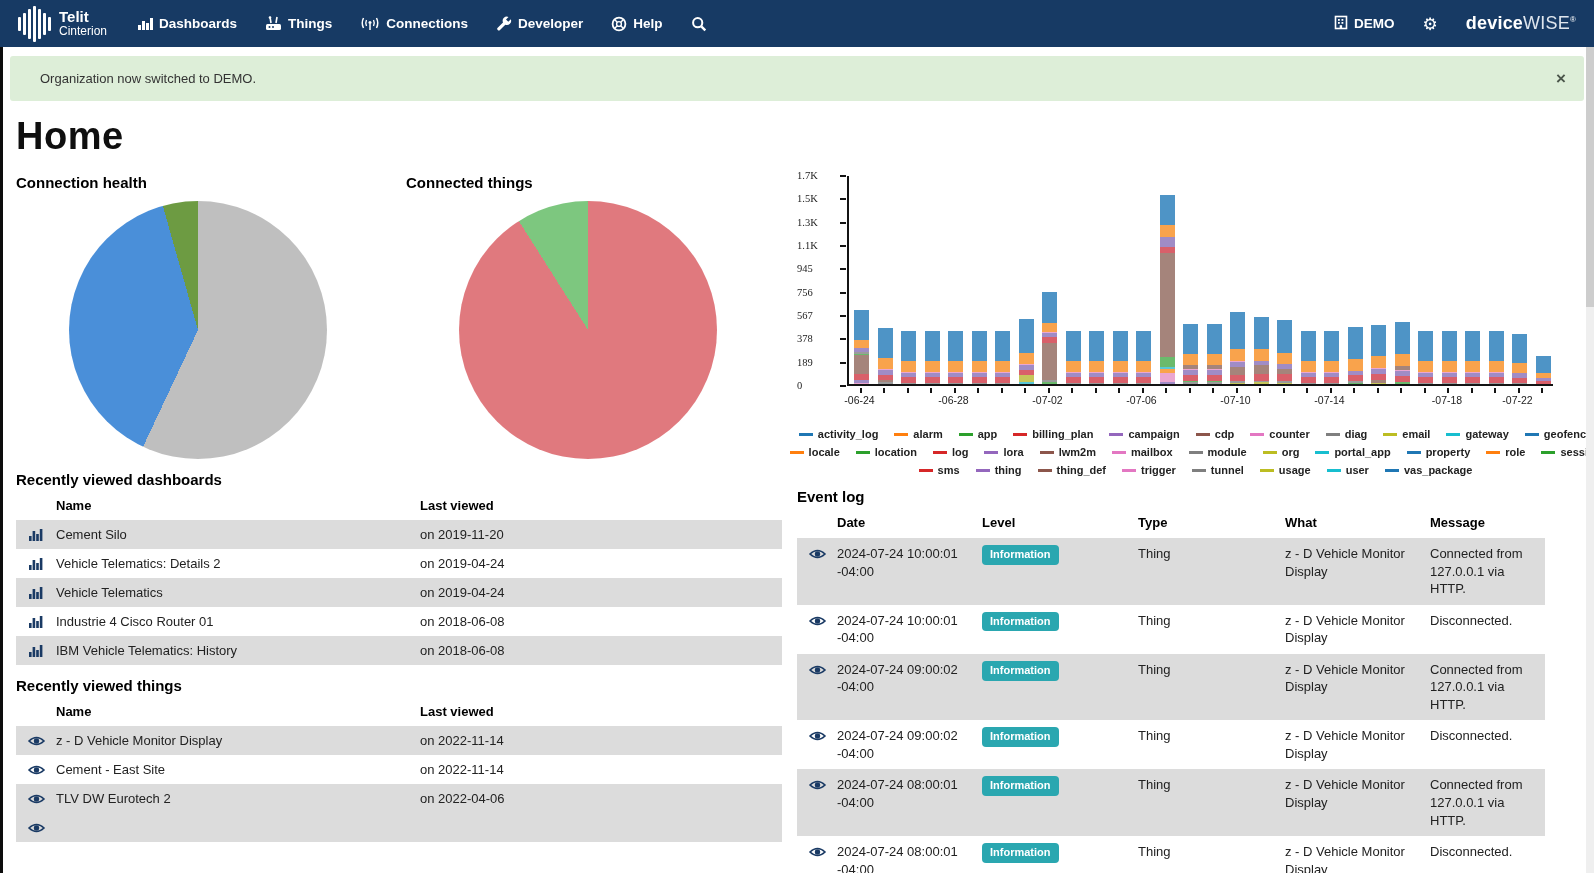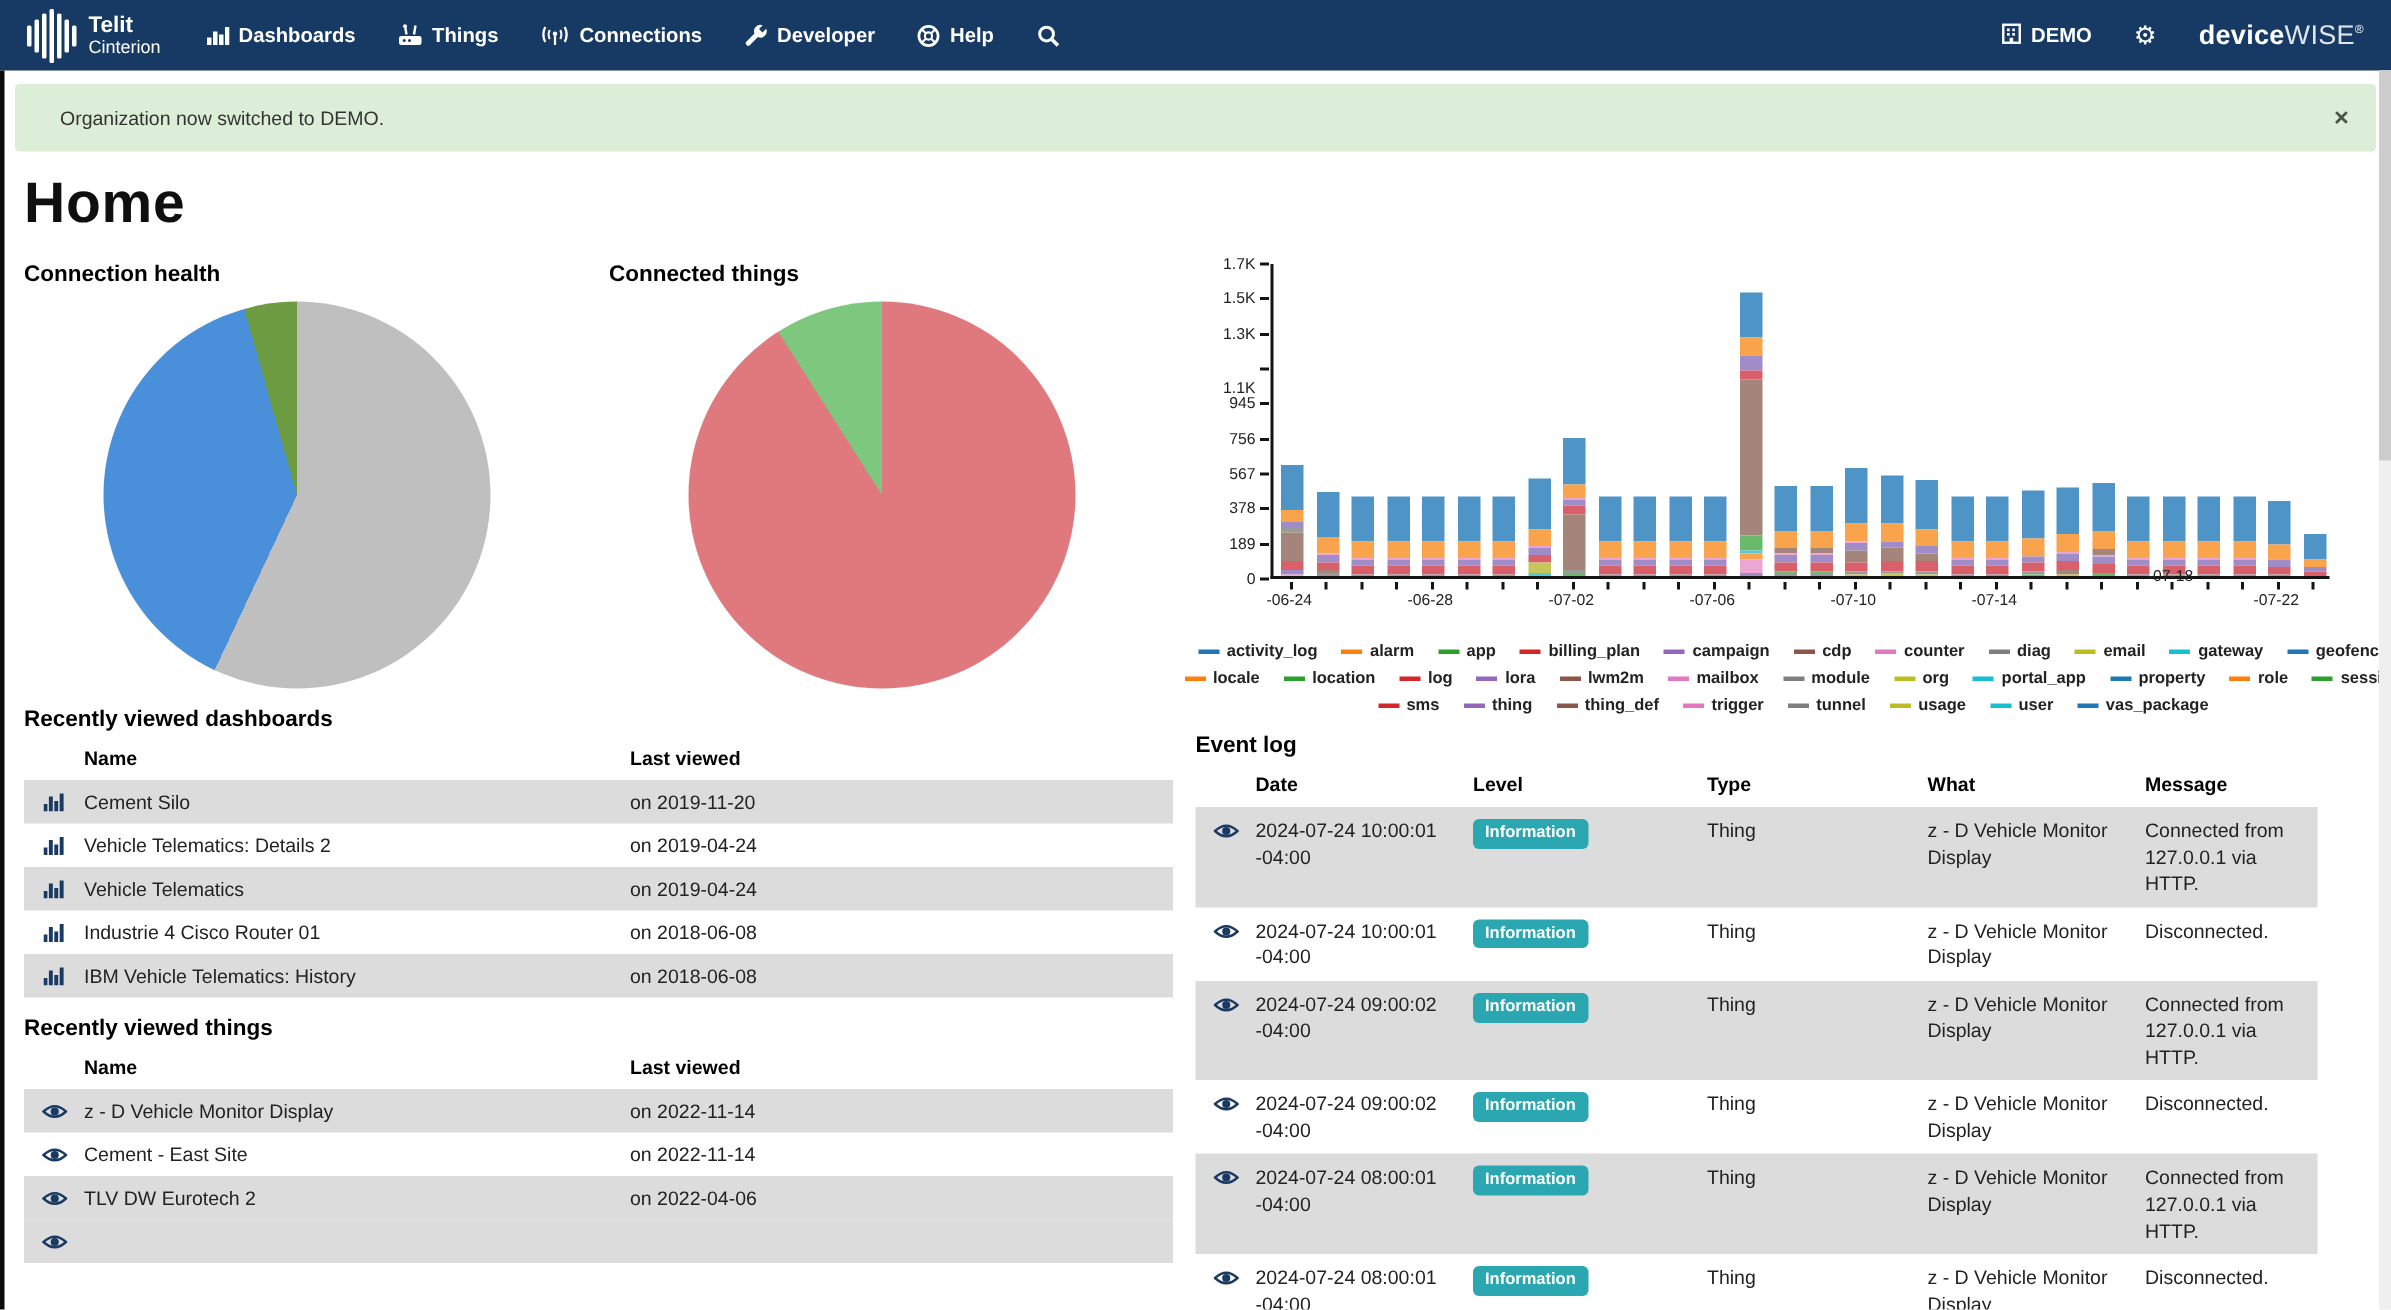--- a/index.html
+++ b/index.html
@@ -56,21 +56,21 @@
   .lt-icon { flex:0 0 40px; display:flex; justify-content:center; align-items:center; }
   .lt-name { flex:0 0 364px; color:#222; }
   .lt-date { flex:1; color:#222; }
 
   
   .chart-wrap { position:relative; height:248px; margin-top:2px; }
   .plot { position:absolute; left:50px; top:12px; width:706px; height:210px;
     border-left:2px solid #141414; border-bottom:2px solid #141414; }
   .api-bar { position:absolute; bottom:0; width:15px; display:flex; flex-direction:column-reverse; }
   .api-bar div { width:100%; }
-  .api-ylab { position:absolute; font-size:10.5px; color:#222; width:40px; text-align:right; }
+  .api-ylab { position:absolute; font-size:10.5px; color:#222; width:40px; text-align:left;font-family:Liberation Serif, serif; }
   .api-ydash { position:absolute; width:6px; height:2px; background:#141414; }
   .api-xtick { position:absolute; width:2px; height:5px; background:#141414; }
   .api-xlab { position:absolute; font-size:10.5px; color:#222; transform:translateX(-50%); white-space:nowrap; }
   .legend { margin-top:16px; }
   .legend-row { display:flex; justify-content:center; gap:16px; margin-bottom:6px; }
   .legend-item { display:flex; align-items:center; gap:5px; font-size:11px; color:#222; white-space:nowrap;font-weight:bold; }
   .legend-swatch { width:14px; height:3px; display:inline-block; }
 
   
   .elog { width:748px; font-size:13px; }
@@ -609,21 +609,21 @@
           <div class="api-ylab" style="left: 0px; top: 192.667px;">189</div>
           <div class="api-ydash" style="left: 43px; top: 197.667px;"></div>
           <div class="api-ylab" style="left: 0px; top: 169.333px;">378</div>
           <div class="api-ydash" style="left: 43px; top: 174.333px;"></div>
           <div class="api-ylab" style="left: 0px; top: 146px;">567</div>
           <div class="api-ydash" style="left: 43px; top: 151px;"></div>
           <div class="api-ylab" style="left: 0px; top: 122.667px;">756</div>
           <div class="api-ydash" style="left: 43px; top: 127.667px;"></div>
           <div class="api-ylab" style="left: 0px; top: 99.3333px;">945</div>
           <div class="api-ydash" style="left: 43px; top: 104.333px;"></div>
-          <div class="api-ylab" style="left: 0px; top: 89px;">1.1K</div>
+          <div class="api-ylab" style="left: 0px; top: 76px;">1.1K</div>
           <div class="api-ydash" style="left: 43px; top: 81px;"></div>
           <div class="api-ylab" style="left: 0px; top: 52.6667px;">1.3K</div>
           <div class="api-ydash" style="left: 43px; top: 57.6667px;"></div>
           <div class="api-ylab" style="left: 0px; top: 29.3333px;">1.5K</div>
           <div class="api-ydash" style="left: 43px; top: 34.3333px;"></div>
           <div class="api-ylab" style="left: 0px; top: 6px;">1.7K</div>
           <div class="api-ydash" style="left: 43px; top: 11px;"></div>
           <div class="api-xtick" style="left: 62.5px; top: 224px;"></div>
           <div class="api-xlab" style="left: 62.5px; top: 230px;">-06-24</div>
           <div class="api-xtick" style="left: 86px; top: 224px;"></div>
@@ -649,21 +649,21 @@
           <div class="api-xtick" style="left: 462px; top: 224px;"></div>
           <div class="api-xtick" style="left: 485.5px; top: 224px;"></div>
           <div class="api-xtick" style="left: 509px; top: 224px;"></div>
           <div class="api-xtick" style="left: 532.5px; top: 224px;"></div>
           <div class="api-xlab" style="left: 532.5px; top: 230px;">-07-14</div>
           <div class="api-xtick" style="left: 556px; top: 224px;"></div>
           <div class="api-xtick" style="left: 579.5px; top: 224px;"></div>
           <div class="api-xtick" style="left: 603px; top: 224px;"></div>
           <div class="api-xtick" style="left: 626.5px; top: 224px;"></div>
           <div class="api-xtick" style="left: 650px; top: 224px;"></div>
-          <div class="api-xlab" style="left: 650px; top: 214px;">-07-18</div>
+          <div class="api-xlab" style="left: 650px; top: 230px;">-07-18</div>
           <div class="api-xtick" style="left: 673.5px; top: 224px;"></div>
           <div class="api-xtick" style="left: 697px; top: 224px;"></div>
           <div class="api-xtick" style="left: 720.5px; top: 224px;"></div>
           <div class="api-xlab" style="left: 720.5px; top: 230px;">-07-22</div>
           <div class="api-xtick" style="left: 744px; top: 224px;"></div>
         </div>
       <div class="legend" id="api-legend">
           <div class="legend-row">
             <span class="legend-item"><span class="legend-swatch" style="background:#1f77b4"></span>activity_log</span>
             <span class="legend-item"><span class="legend-swatch" style="background:#ff7f0e"></span>alarm</span>

